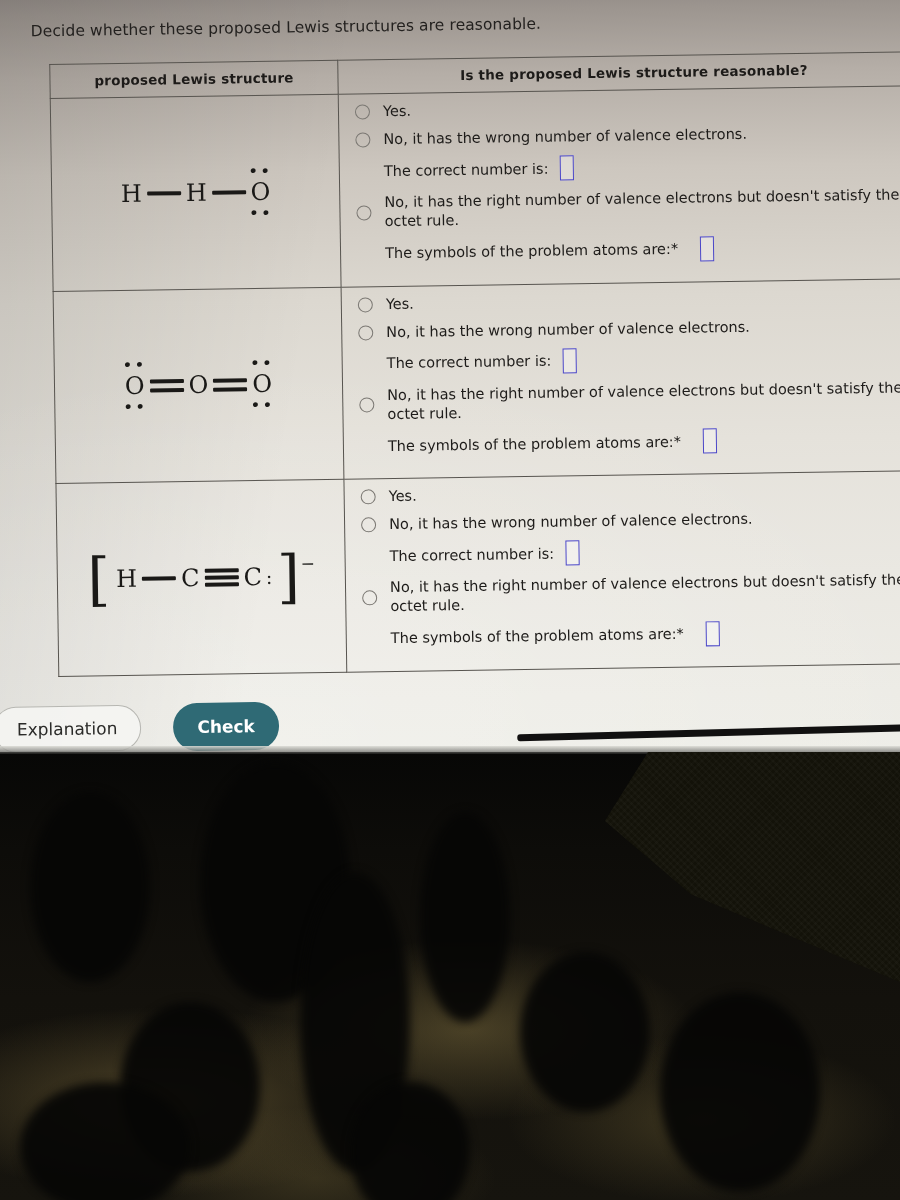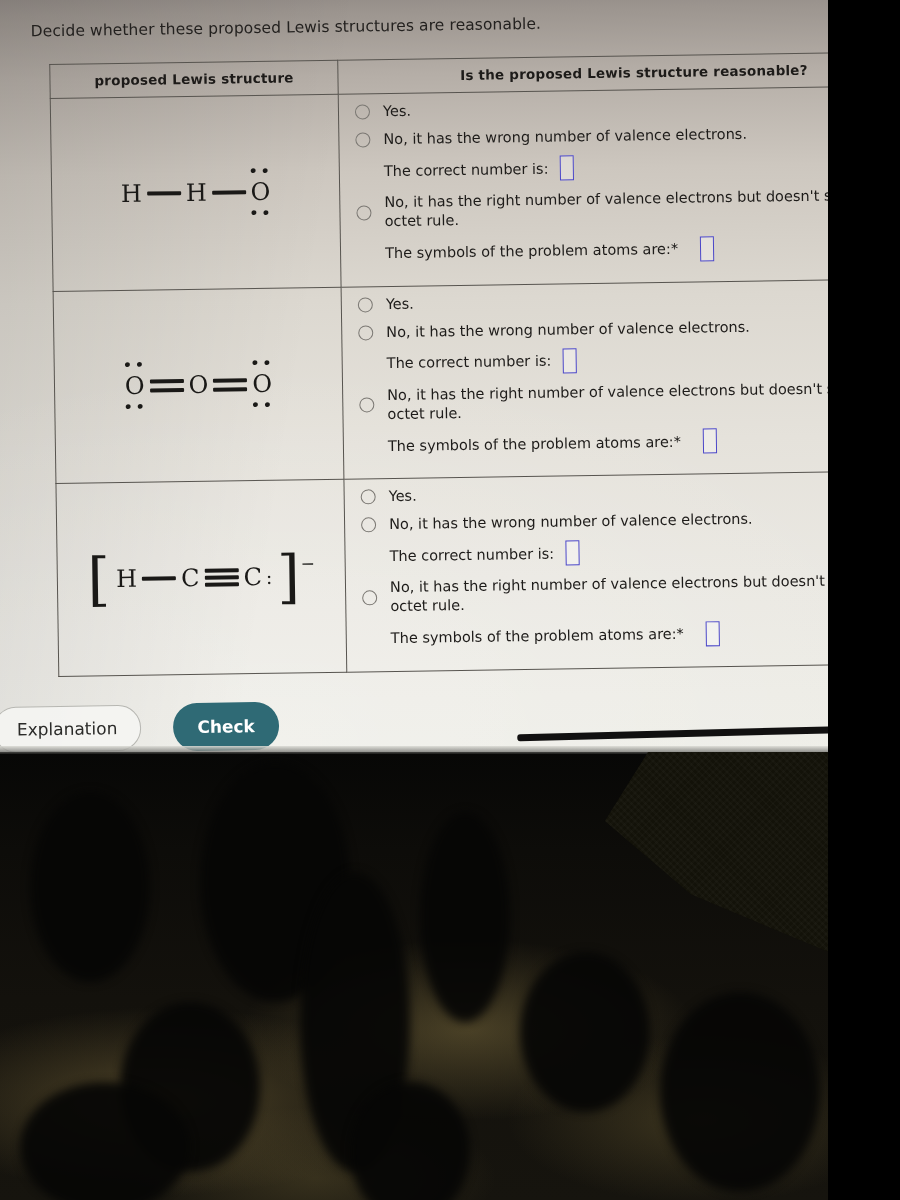--- a/index.html
+++ b/index.html
@@ -7,21 +7,21 @@
   html, body {
     width: 900px; height: 1200px;
     font-family: "DejaVu Sans", sans-serif;
     overflow: hidden;
     background: #000;
   }
 
   
   #photo {
     position: relative;
-    width: 828px; height: 1200px;
+    width: 900px; height: 1200px;
     background: #8b5cf6;
     overflow: hidden;
   }
 
   
   #screen {
     position: absolute;
     left: -14px; top: -22px;
     width: 942px; height: 800px;
     transform: rotate(-0.85deg);

